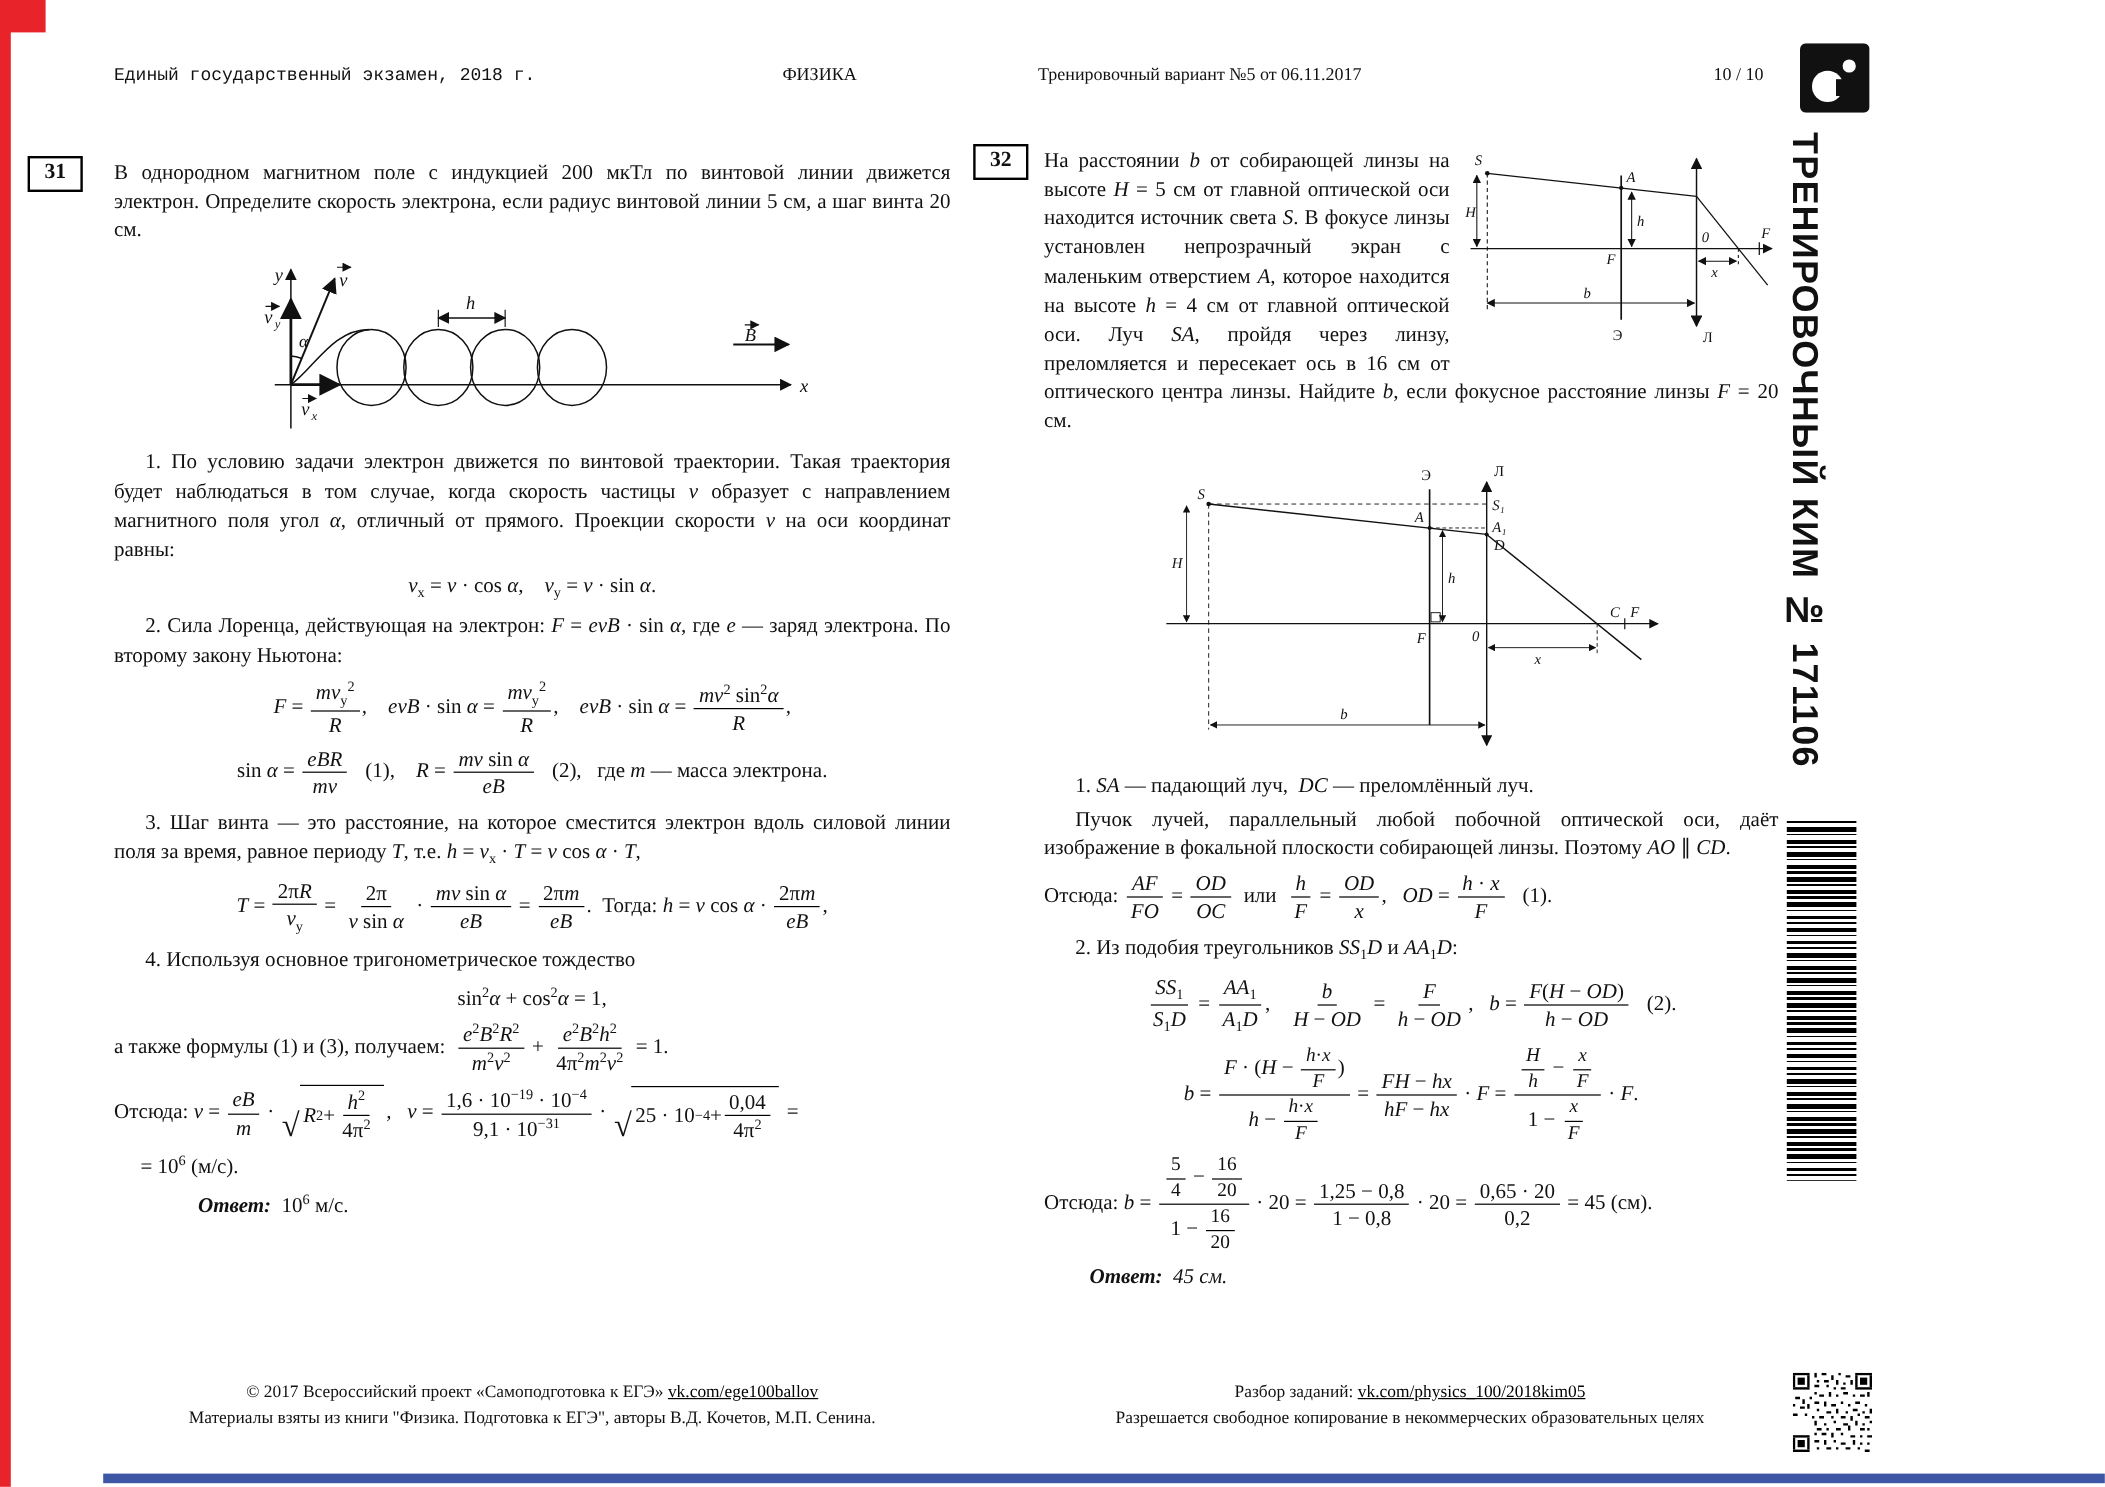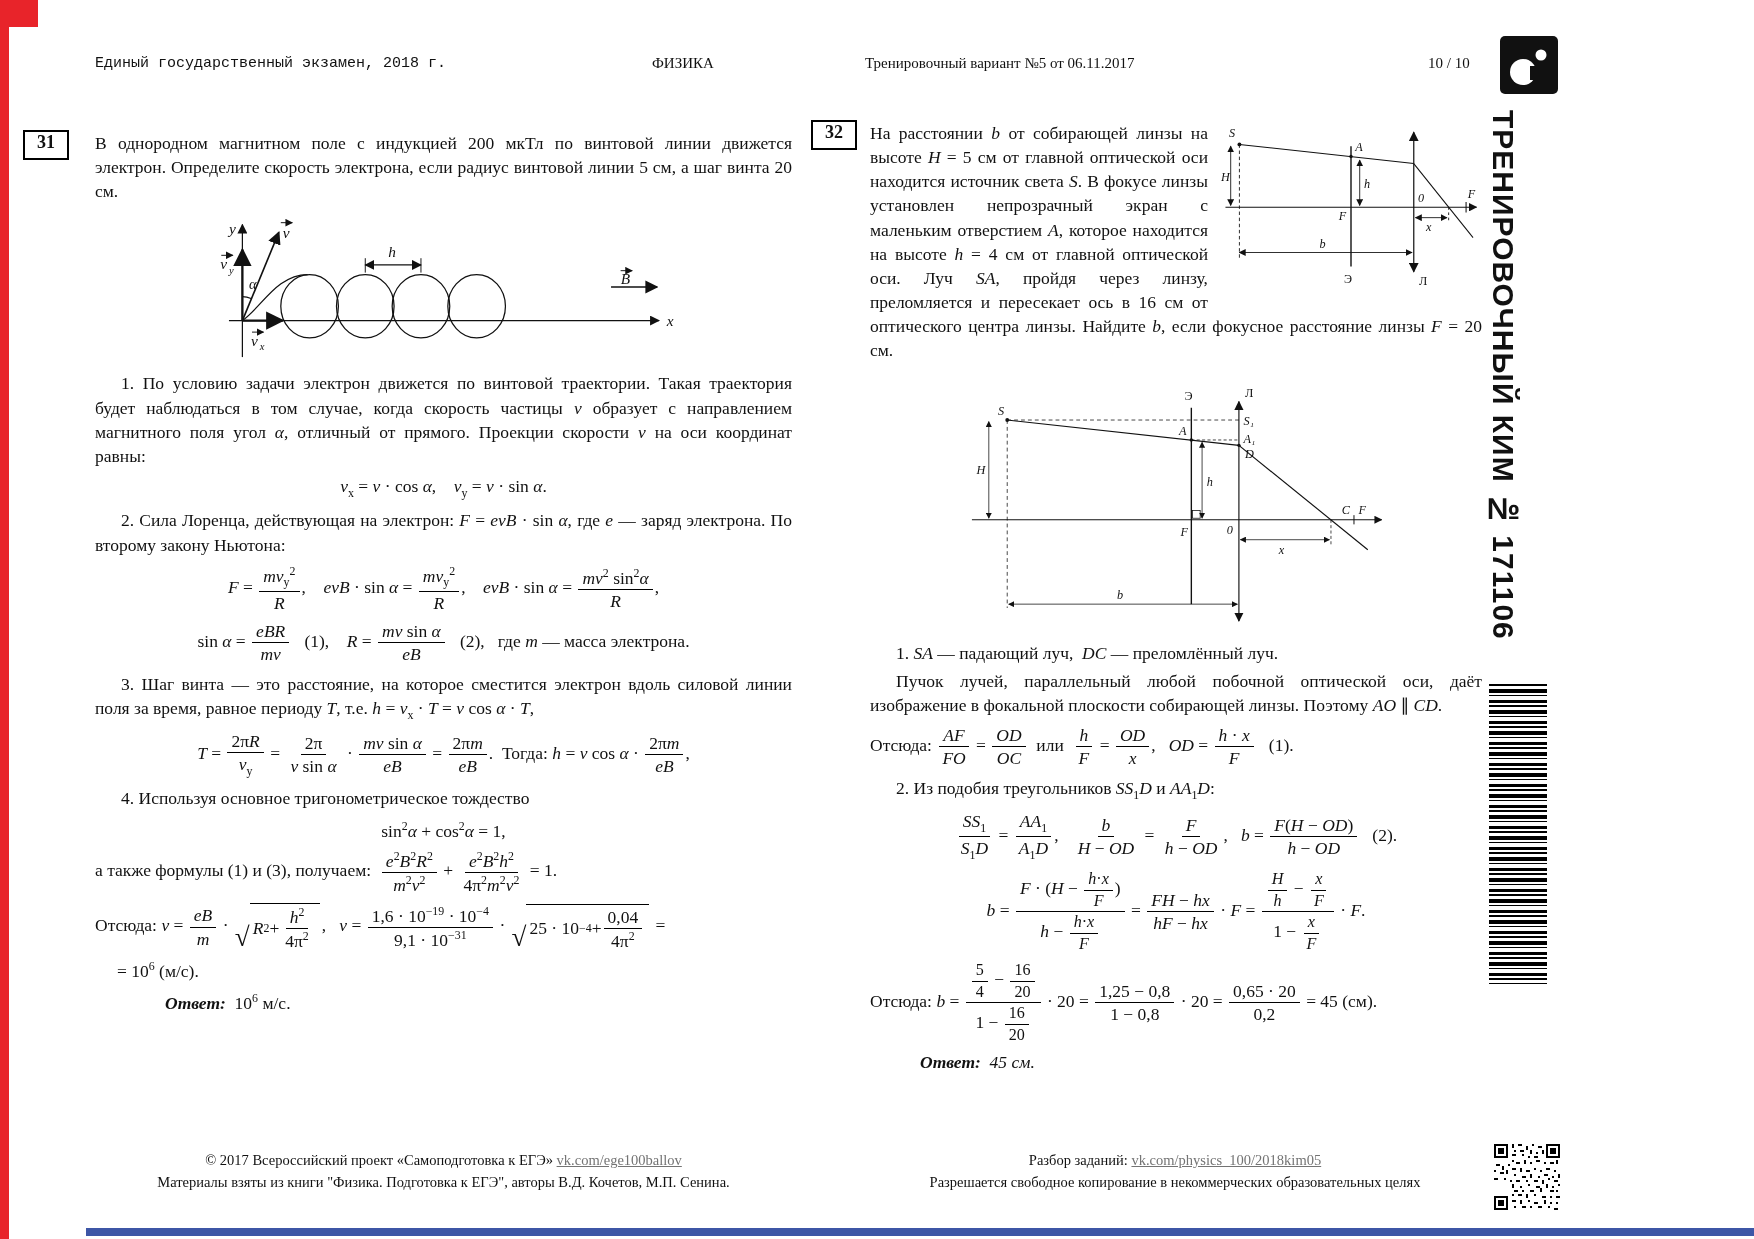--- a/index.html
+++ b/index.html
@@ -25,21 +25,21 @@
   .col { position:absolute; }
   .col-left  { left:95px;  top:128px; width:697px; }
   .col-right { left:870px; top:118px; width:612px; }
 
   .para  { font-size:17.5px; line-height:1.38; text-align:justify; margin:3px 0; }
   .ind   { text-indent:26px; }
   .fline { font-size:17.5px; text-align:center; margin:8px 0; line-height:1.25; }
   .fline.left { text-align:left; }
   .pl20  { padding-left:22px; }
   .ans   { font-size:17.5px; margin:8px 0 0 70px; }
-  .ans32 { margin-left:50px; font-style:italic;font-family:Liberation Serif, serif; }
+  .ans32 { margin-left:38px; font-style:italic;font-family:Liberation Serif, serif; }
   .bi    { font-weight:bold; font-style:italic; }
   sup { font-size:68%; } sub { font-size:68%; }
 
   .frac { display:inline-flex; flex-direction:column; align-items:center; vertical-align:middle;
           margin:0 2px; line-height:1.15; text-align:center;justify-content:space-between; }
   .frac .num { padding:0 4px 1px; border-bottom:1.3px solid #000; white-space:nowrap; }
   .frac .den { padding:1px 4px 0; white-space:nowrap; }
   .frac .frac { font-size:0.92em; }
   .sqrt  { display:inline-flex; align-items:stretch; vertical-align:middle; margin:0 2px; }
   .rsign { align-self:flex-end; font-size:1.55em; line-height:1; }
@@ -55,21 +55,21 @@
   .kim-text { position:absolute; left:1486px; top:110px; height:980px;
               writing-mode:vertical-rl; text-orientation:mixed;
               font-family:"Liberation Sans", sans-serif; font-weight:bold; font-size:30px; letter-spacing:1px; }
   .barcode  { position:absolute; left:1489px; top:684px; width:58px; height:300px;
               background:repeating-linear-gradient(180deg,#000 0 2px,#fff 2px 5px,#000 5px 9px,#fff 9px 11px,#000 11px 12px,#fff 12px 16px,#000 16px 19px,#fff 19px 21px); }
   .qr { position:absolute; left:1494px; top:1144px; width:66px; height:66px; }
 
   .ft { position:absolute; top:1150px; font-size:14.5px; text-align:center; line-height:1.5; }
   .ft-left  { left:95px;  width:697px; }
   .ft-right { left:845px; width:660px; }
-  a.lnk { color:#737373; text-decoration:underline; cursor:pointer; }
+  a.lnk { color:#000000; text-decoration:underline; cursor:pointer; }
 </style>
 </head>
 <body>
 
 <svg width="0" height="0" style="position:absolute" aria-hidden="true">
   <defs>
     <marker id="ah" viewBox="0 0 10 10" refX="9" refY="5" markerWidth="8" markerHeight="8" orient="auto-start-reverse">
       <path d="M0,0L10,5L0,10z" fill="#111"></path>
     </marker>
   </defs>

